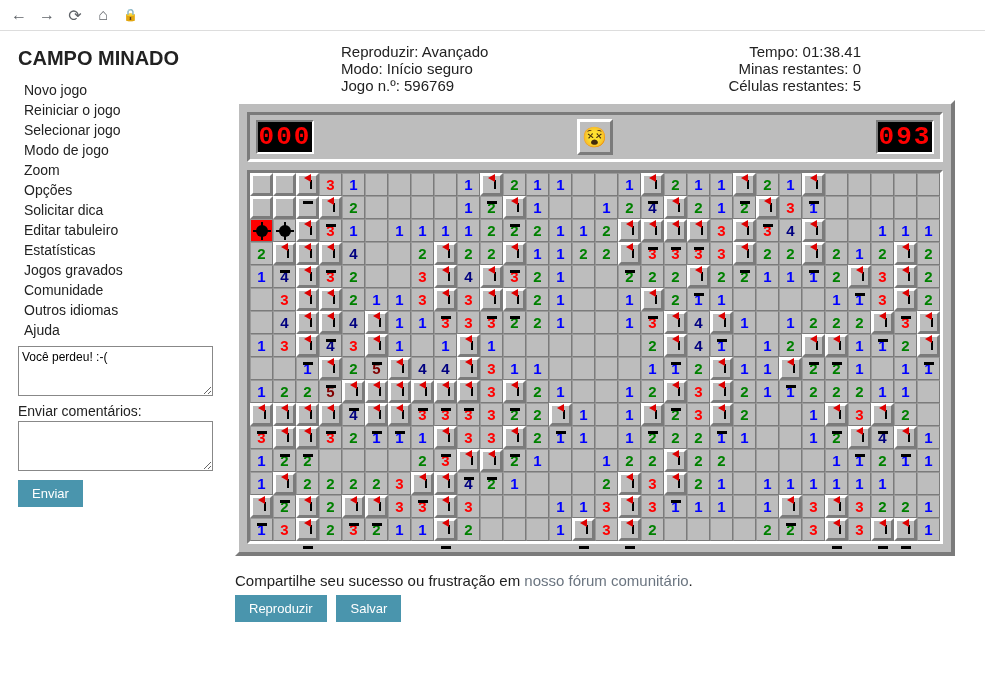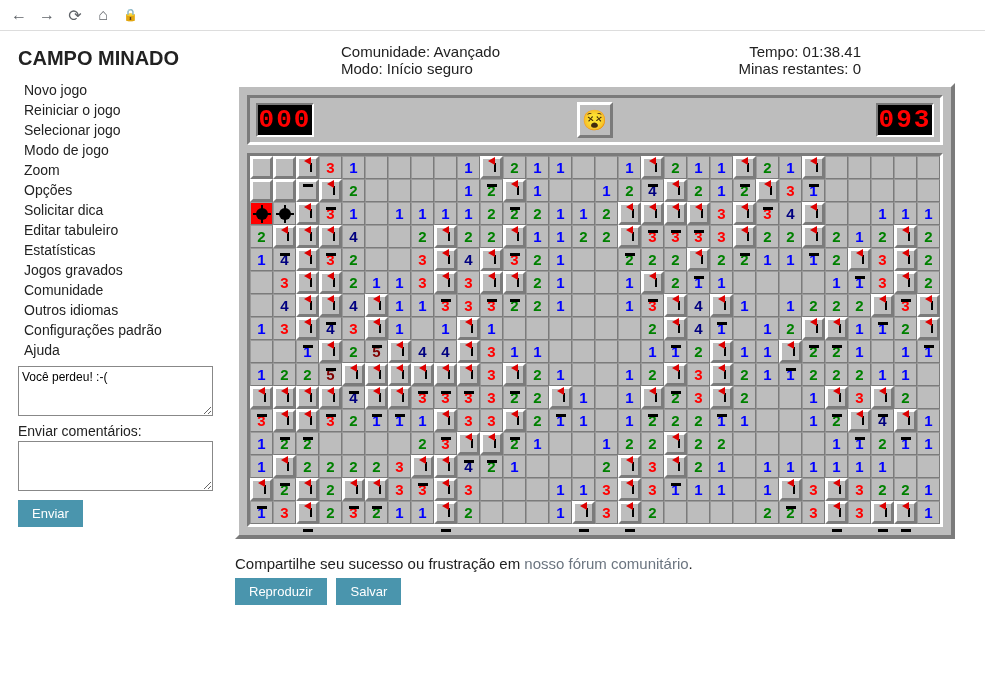--- a/index.html
+++ b/index.html
@@ -63,38 +63,41 @@
         <li>Selecionar jogo</li>
         <li>Modo de jogo</li>
         <li>Zoom</li>
         <li>Opções</li>
         <li>Solicitar dica</li>
         <li>Editar tabuleiro</li>
         <li>Estatísticas</li>
         <li>Jogos gravados</li>
         <li>Comunidade</li>
         <li>Outros idiomas</li>
-        <li>Configurações padrão</li>
         <li>Ajuda</li>
       </ul>
     <textarea rows="3" style="">Você perdeu! :-(</textarea>
     <div class="sec-label">Enviar comentários:</div>
     <textarea rows="3" style=""></textarea>
     <div><button class="btn">Enviar</button></div>
   </div>
 
   <div class="main">
     <div class="info-rows" id="info">
         <div class="info-row">
-          <span>Comunidade: Avançado</span>
+          <span>Reproduzir: Avançado</span>
           <span>Tempo: 01:38.41</span>
         </div>
         <div class="info-row">
           <span>Modo: Início seguro</span>
           <span>Minas restantes: 0</span>
+        </div>
+        <div class="info-row">
+          <span>Jogo n.º: 596769</span>
+          <span>Células restantes: 5</span>
         </div>
       </div>
 
     <div class="board-outer">
       <div class="board-top">
         <div class="counter">000</div>
         <div class="face-btn">
             <span id="face">😵</span>
           </div>
         <div class="counter">093</div>

